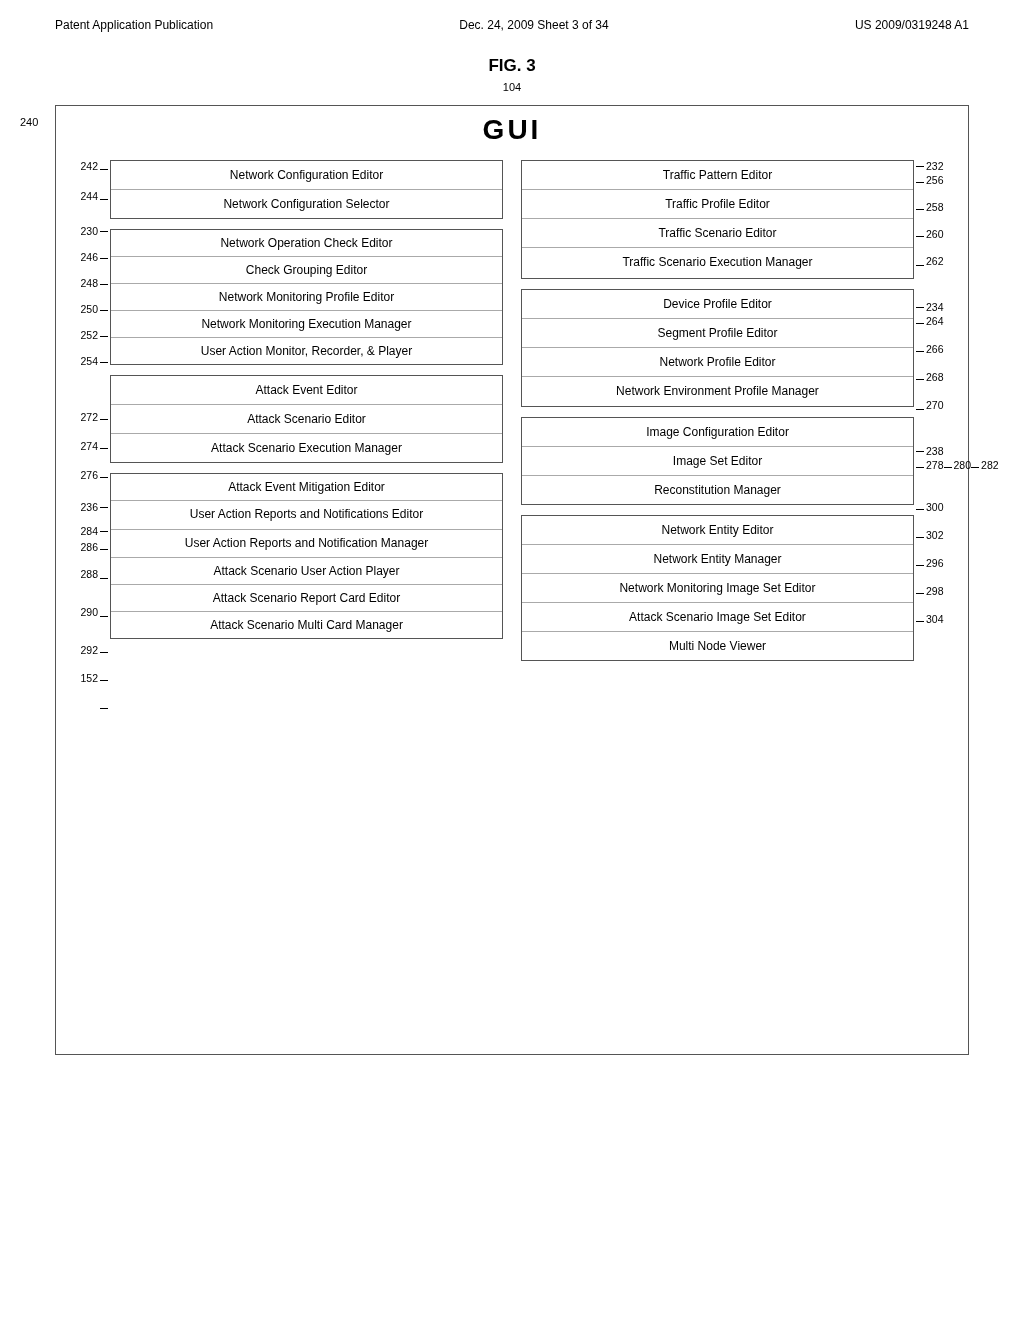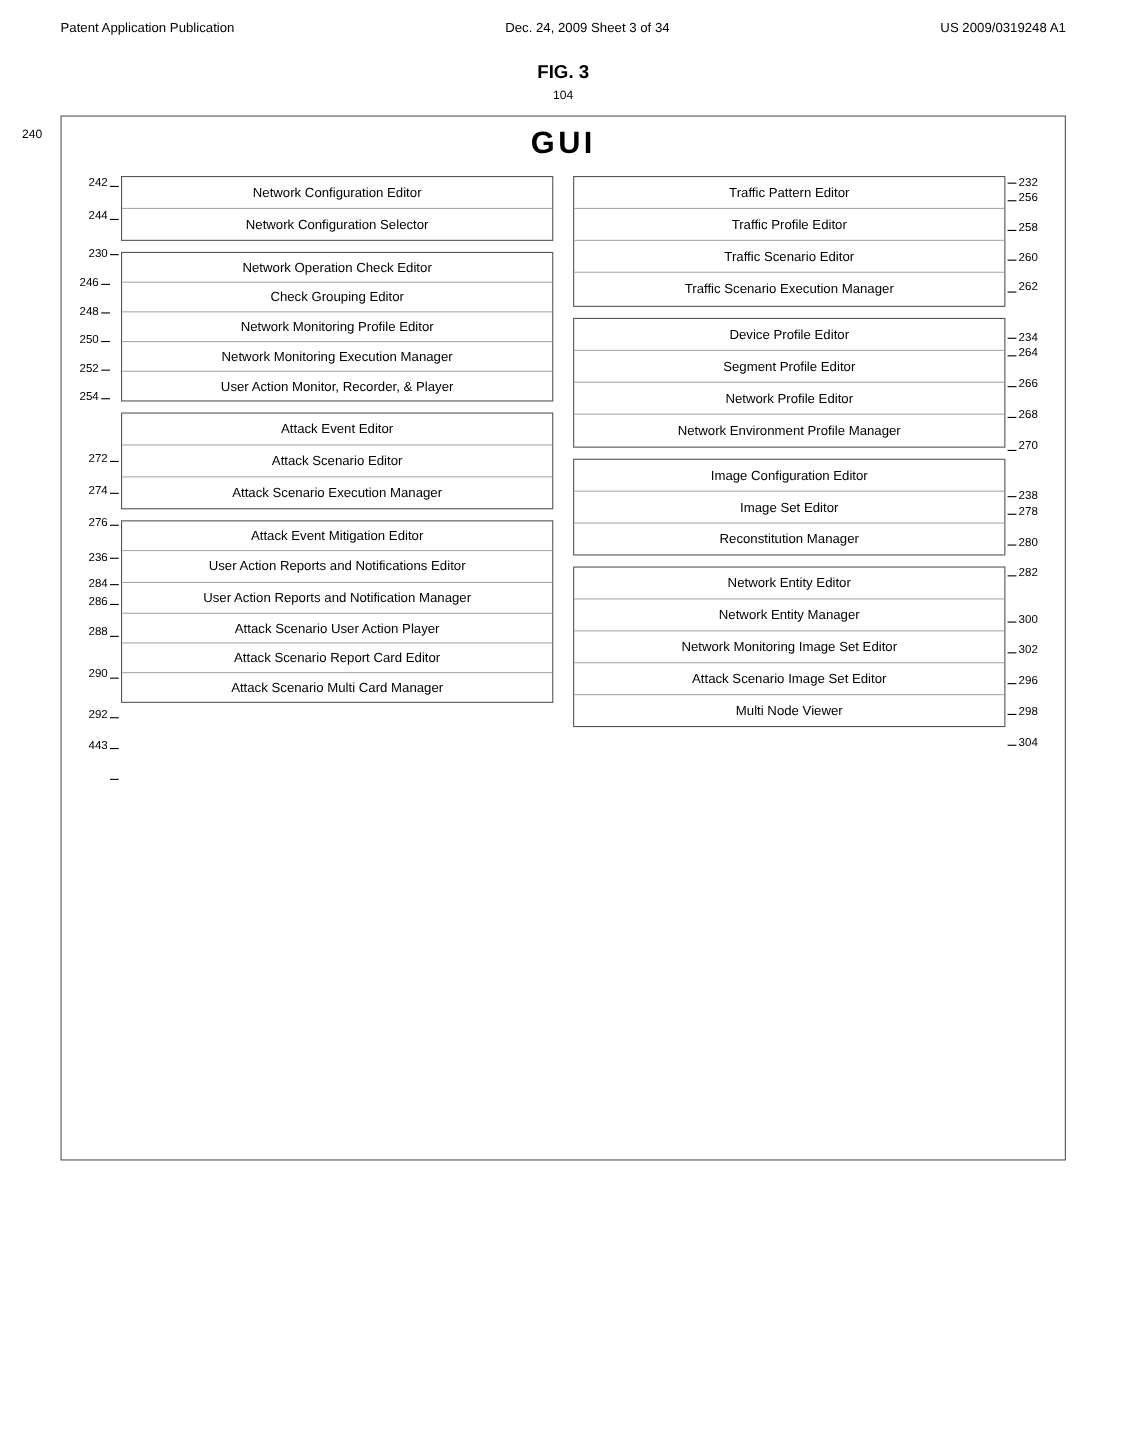--- a/index.html
+++ b/index.html
@@ -51,21 +51,21 @@
           <span style="margin-left:auto; padding-right:2px;">244</span>
           <span style="display:inline-block; width:8px; height:1px; background:#000; margin-top:9px;"></span>
         </div>
       </div>
 
       <div style="display:flex; align-items:center; margin-bottom:14px; margin-top:-5px;">
         <span style="margin-left:auto; padding-right:2px; font-size:10.5px;">230</span>
         <span style="display:inline-block; width:8px; height:1px; background:#000;"></span>
       </div>
 
-      <div style="display:flex; flex-direction:column; margin-bottom:4px; gap:0;align-items:center;">
+      <div style="display:flex; flex-direction:column; margin-bottom:4px; gap:0;">
         <div style="display:flex; align-items:flex-start; height:26px;">
           <span style="margin-left:auto; padding-right:2px;">246</span>
           <span style="display:inline-block; width:8px; height:1px; background:#000; margin-top:7px;"></span>
         </div>
         <div style="display:flex; align-items:flex-start; height:26px;">
           <span style="margin-left:auto; padding-right:2px;">248</span>
           <span style="display:inline-block; width:8px; height:1px; background:#000; margin-top:7px;"></span>
         </div>
         <div style="display:flex; align-items:flex-start; height:26px;">
           <span style="margin-left:auto; padding-right:2px;">250</span>
@@ -119,21 +119,21 @@
         </div>
         <div style="display:flex; align-items:flex-start; height:38px;">
           <span style="margin-left:auto; padding-right:2px;">290</span>
           <span style="display:inline-block; width:8px; height:1px; background:#000; margin-top:10px;"></span>
         </div>
         <div style="display:flex; align-items:flex-start; height:28px;">
           <span style="margin-left:auto; padding-right:2px;">292</span>
           <span style="display:inline-block; width:8px; height:1px; background:#000; margin-top:8px;"></span>
         </div>
         <div style="display:flex; align-items:flex-start; height:28px;">
-          <span style="margin-left:auto; padding-right:2px;">443</span>
+          <span style="margin-left:auto; padding-right:2px;">152</span>
           <span style="display:inline-block; width:8px; height:1px; background:#000; margin-top:8px;"></span>
         </div>
         <div style="display:flex; align-items:flex-start; height:28px;">
           <span style="margin-left:auto; padding-right:2px; color:transparent;">-</span>
           <span style="display:inline-block; width:8px; height:1px; background:#000; margin-top:8px;"></span>
         </div>
       </div>
     </div>
 
     <div style="flex:1; display:flex; flex-direction:column; gap:10px;">
@@ -250,21 +250,21 @@
           <span style="display:inline-block; width:8px; height:1px; background:#000; margin-top:10px;"></span>
           <span style="padding-left:2px;">270</span>
         </div>
       </div>
 
       <div style="display:flex; align-items:center; margin-bottom:2px;">
         <span style="display:inline-block; width:8px; height:1px; background:#000;"></span>
         <span style="padding-left:2px; font-size:10.5px;">238</span>
       </div>
 
-      <div style="display:flex; flex-direction:column; gap:0; margin-bottom:14px;">
+      <div style="display:flex; gap:0; margin-bottom:14px;">
         <div style="display:flex; align-items:flex-start; height:28px;">
           <span style="display:inline-block; width:8px; height:1px; background:#000; margin-top:8px;"></span>
           <span style="padding-left:2px;">278</span>
         </div>
         <div style="display:flex; align-items:flex-start; height:28px;">
           <span style="display:inline-block; width:8px; height:1px; background:#000; margin-top:8px;"></span>
           <span style="padding-left:2px;">280</span>
         </div>
         <div style="display:flex; align-items:flex-start; height:28px;">
           <span style="display:inline-block; width:8px; height:1px; background:#000; margin-top:8px;"></span>

